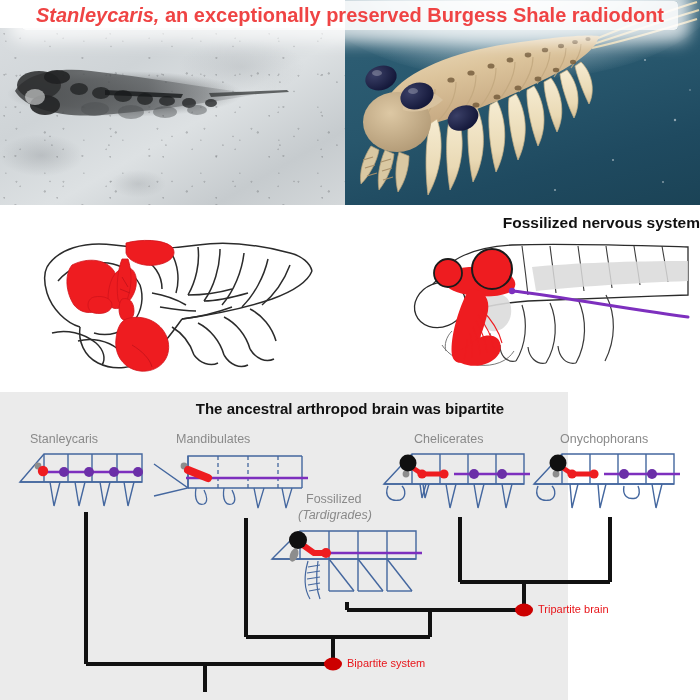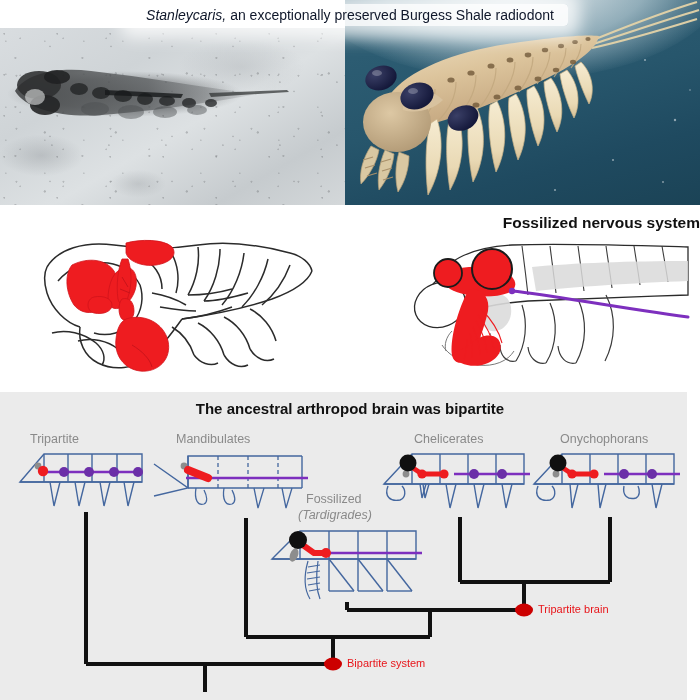--- a/index.html
+++ b/index.html
@@ -35,30 +35,30 @@
   }
   .fossil-body{position:absolute;left:5px;top:33px;width:290px;height:70px;}
   .art-photo{position:absolute;left:345px;top:0;width:355px;height:205px;overflow:hidden;
     background:linear-gradient(165deg,#2f5f74 0%,#2c5c72 20%,#27566c 48%,#1f4a60 75%,#1b4356 100%);}
   .art-glow{position:absolute;left:-40px;top:-120px;width:420px;height:200px;border-radius:50%;
     background:radial-gradient(ellipse at center, rgba(255,255,255,.95) 0%, rgba(230,242,246,.55) 45%, rgba(160,195,208,0) 72%);}
   .title-bar{position:absolute;left:0;top:0;width:700px;height:30px;z-index:6;
     display:flex;align-items:center;justify-content:center;pointer-events:none;}
   .title-plate{background:rgba(255,255,255,.92);border-radius:4px;padding:3px 14px;
     box-shadow:0 0 16px 12px rgba(255,255,255,.75);}
-  .title-plate .t{font-size:14px;font-weight:normal;color:#0f172a;white-space:nowrap;}
+  .title-plate .t{font-size:20px;font-weight:bold;color:#ef4444;white-space:nowrap;}
   .title-plate .t i{font-style:italic;}
 
   
   .panel-nerve{position:absolute;left:0;top:205px;width:700px;height:185px;background:#ffffff;}
   .nerve-title{position:absolute;left:0;top:9px;width:700px;text-align:right;
     font-size:15.5px;font-weight:bold;color:#111;}
 
   
-  .panel-tree{position:absolute;left:0;top:392px;width:687px;height:308px;background:#ebebeb;}
+  .panel-tree{position:absolute;left:0;top:392px;width:568px;height:308px;background:#ebebeb;}
   .tree-title{position:absolute;left:0;top:8px;width:700px;text-align:center;
     font-size:15px;font-weight:bold;color:#111;}
   .taxon-label{position:absolute;font-size:12.5px;color:#8a8a8a;white-space:nowrap;}
   .taxon-sub{font-style:italic;}
   .branch-label{position:absolute;font-size:11px;color:#e8151a;white-space:nowrap;}
   svg{display:block;overflow:visible;}
   .abs{position:absolute;}
 </style>
 </head>
 <body>
@@ -354,21 +354,21 @@
         <path d="M75 106 C75 114, 74 120, 72 126"></path>
         <path d="M89 76 C99 86, 107 98, 110 110"></path>
       </g>
       <circle cx="120" cy="58" r="3.2" fill="#7d2fbe"></circle>
     </svg>
   </div>
 
   <div class="panel-tree">
     <div class="tree-title">The ancestral arthropod brain was bipartite</div>
 
-    <div class="taxon-label" style="left:30px;top:40px">Tripartite</div>
+    <div class="taxon-label" style="left:30px;top:40px">Stanleycaris</div>
     <div class="taxon-label" style="left:176px;top:40px">Mandibulates</div>
     <div class="taxon-label" style="left:414px;top:40px">Chelicerates</div>
     <div class="taxon-label" style="left:560px;top:40px">Onychophorans</div>
     <div class="taxon-label" style="left:306px;top:100px">Fossilized</div>
     <div class="taxon-label taxon-sub" style="left:298px;top:116px">(Tardigrades)</div>
 
     <svg class="abs" style="left:16px;top:58px" width="140" height="58" viewBox="0 0 140 58">
       <g stroke="#44679f" stroke-width="1.4" fill="none">
         <path d="M4 32 L28 4 L126 4 L126 32 Z"></path>
         <path d="M28 4 L28 32"></path>

